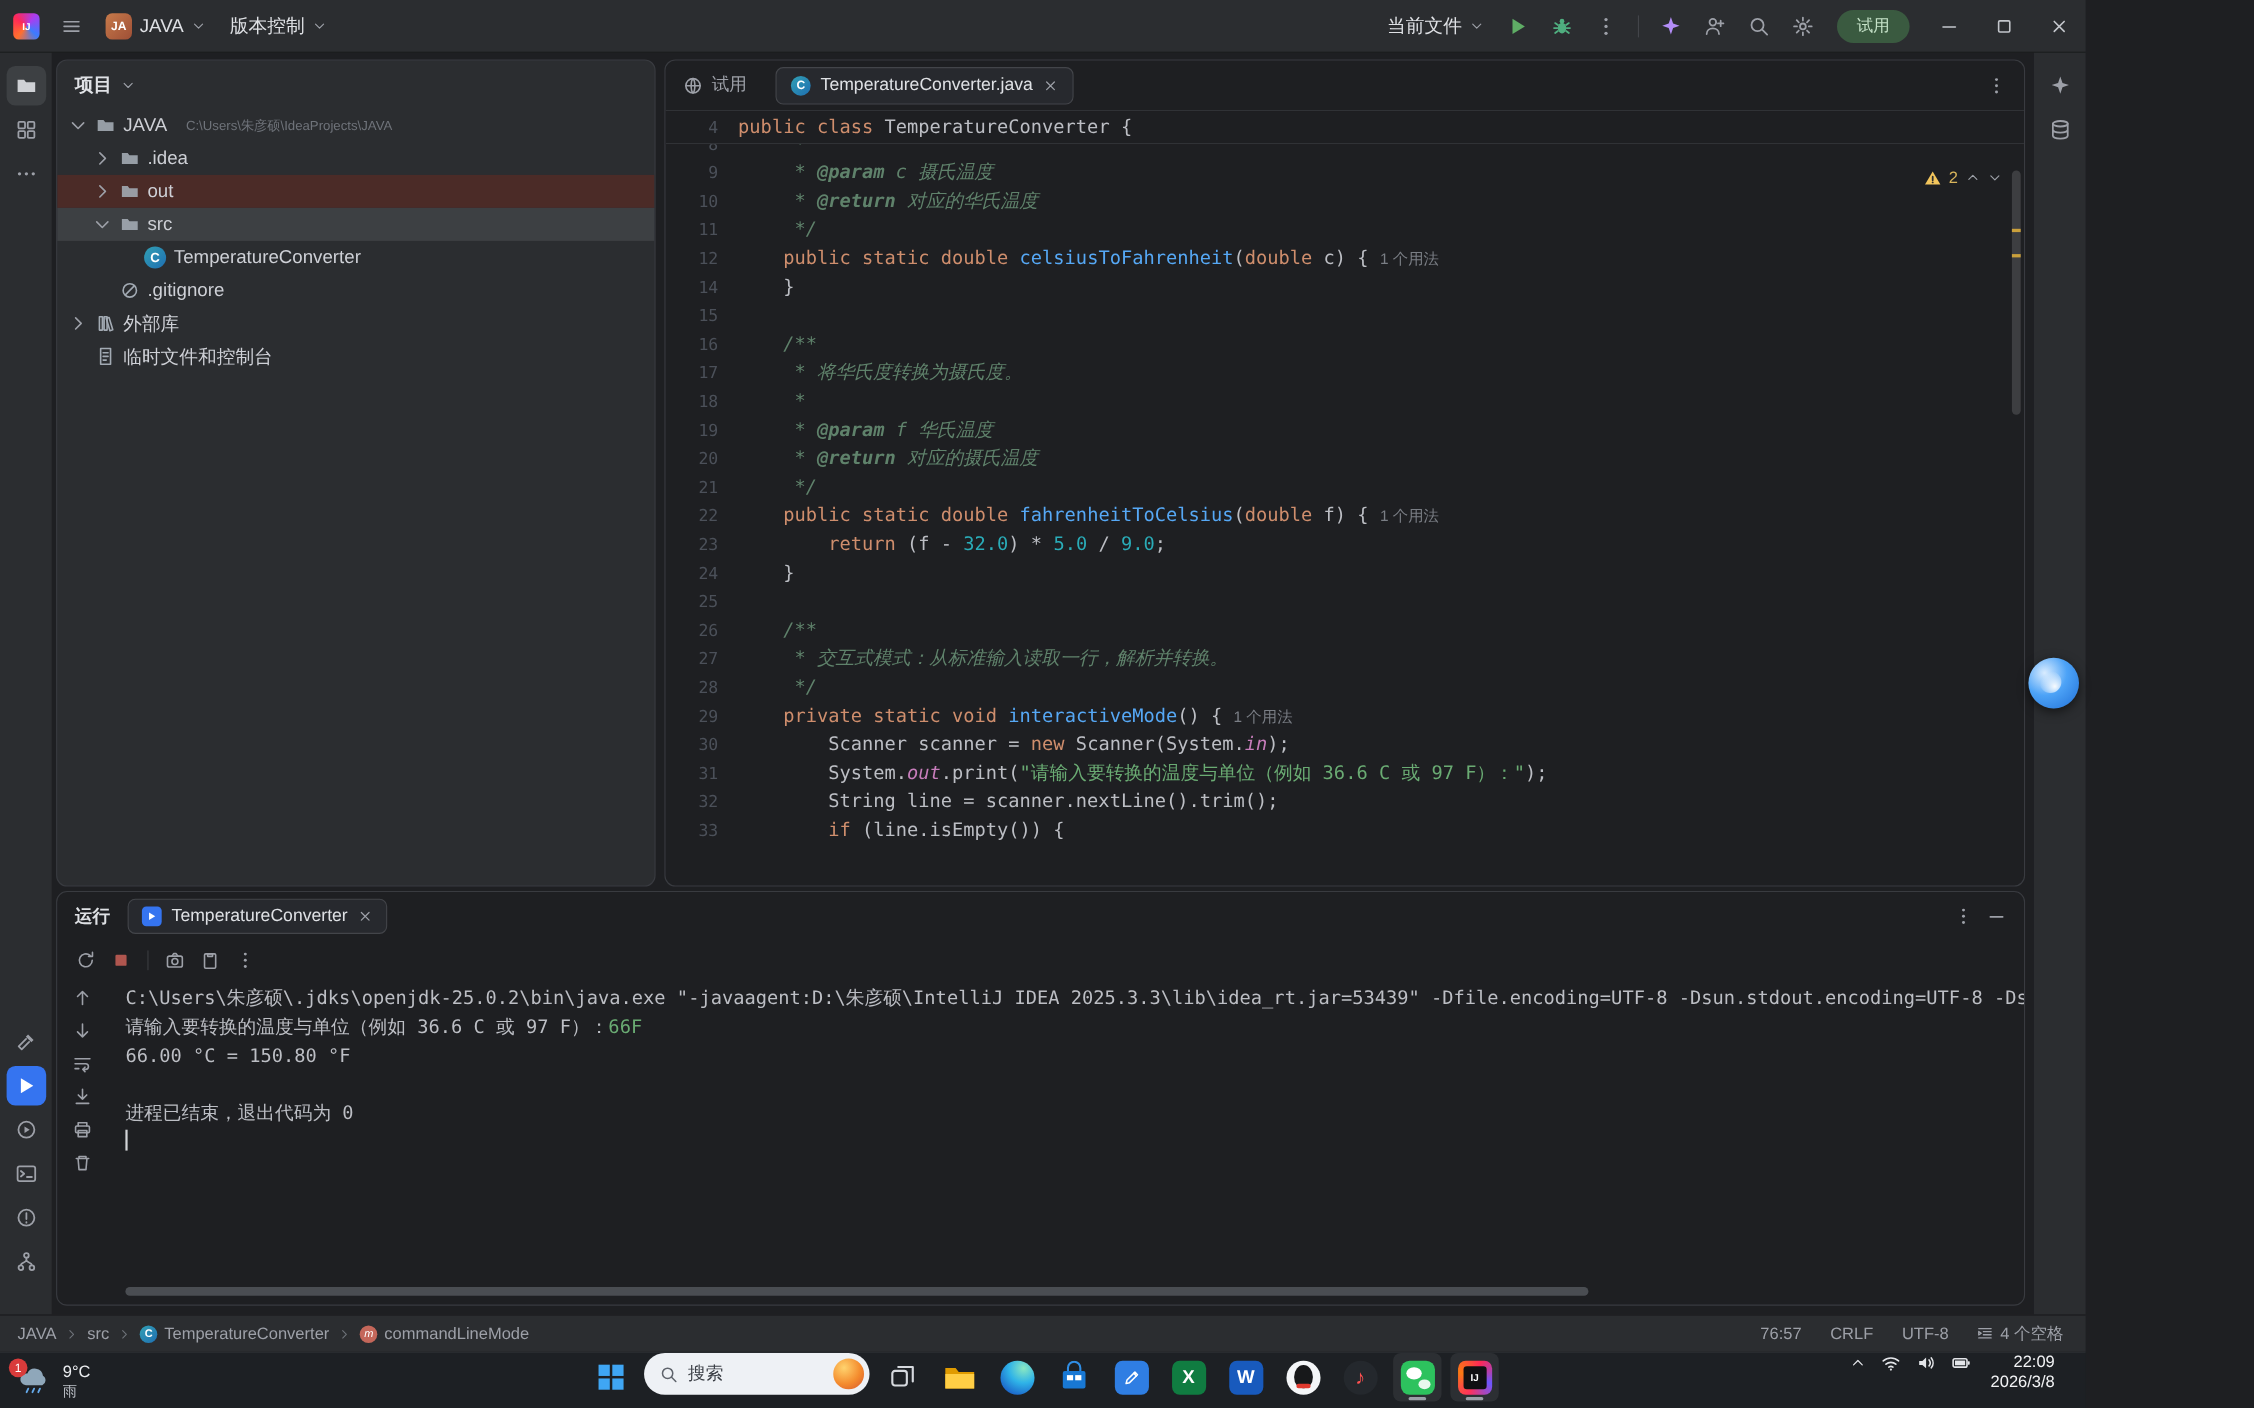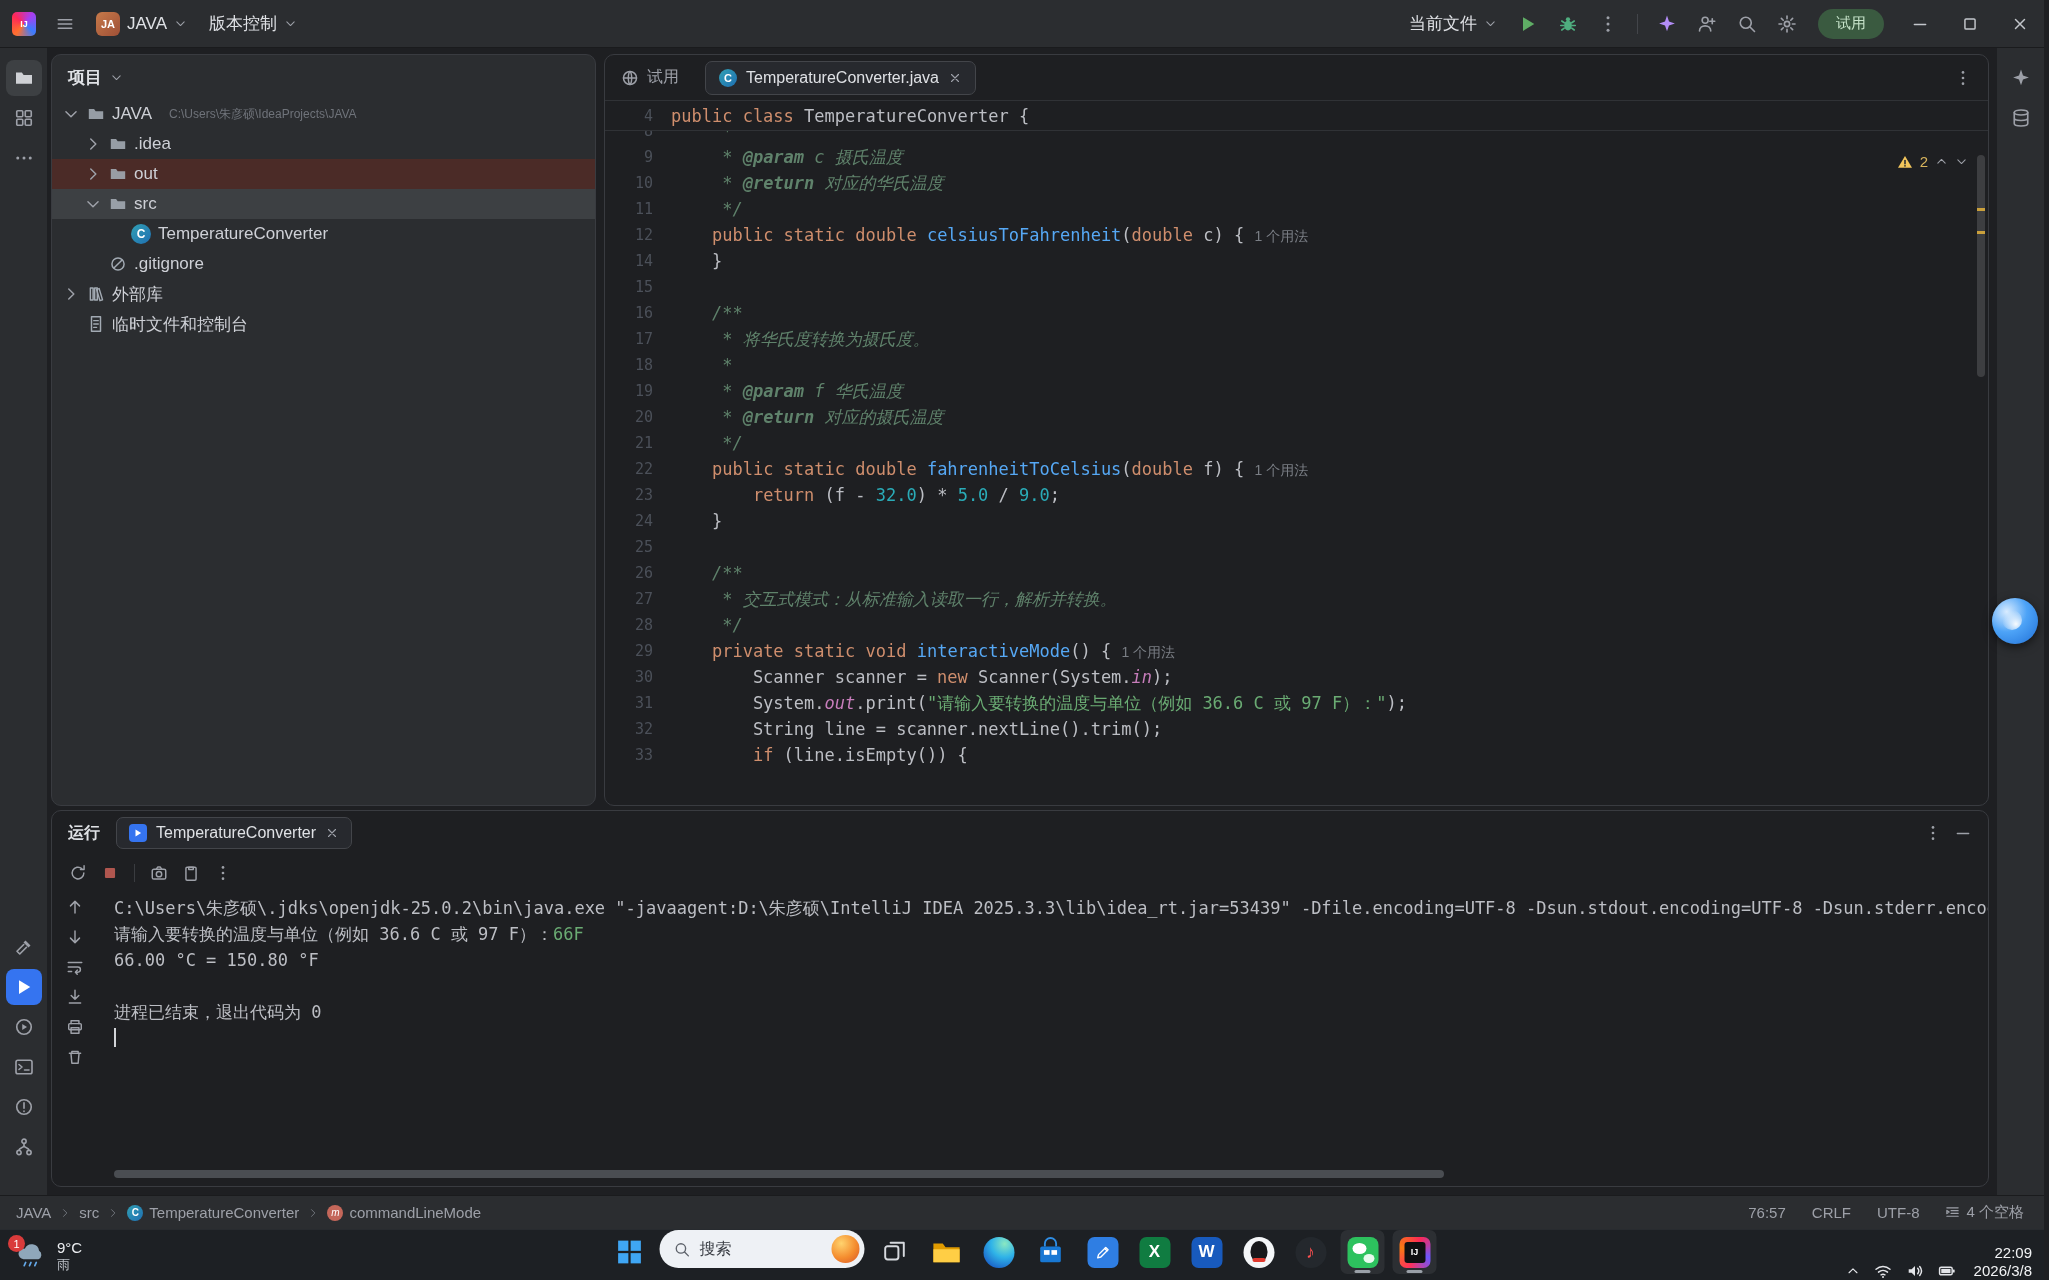--- a/index.html
+++ b/index.html
@@ -7,21 +7,21 @@
     --text-dim:#9da0a8; --text-faint:#6f737a; --accent-blue:#3574f0;
     --run-green:#5fad65; --warning-yellow:#f2c55c;
     --code-plain:#bcbec4; --code-kw:#cf8e6d; --code-fn:#56a8f5; --code-num:#2aacb8;
     --code-str:#6aab73; --code-doc:#5f826b; --code-field:#c77dbb; --code-inlay:#7a7e85;
     --gutter:#4b5059; --selection-row:#3d4043; --excluded-row:#4b2b27;
   }
   *{box-sizing:border-box;margin:0;padding:0}
   html,body{width:2049px;height:1280px;overflow:hidden;background:var(--bg-app);
     font-family:"Liberation Sans",sans-serif;color:var(--text)}
   button{background:none;border:0;color:inherit;font:inherit;cursor:default;display:flex;align-items:center}
-  .app{position:relative;width:2044px;height:1280px;display:flex;flex-direction:column}
+  .app{position:relative;width:1896px;height:1280px;display:flex;flex-direction:column}
   .ic{display:inline-flex;width:18px;height:18px;flex:none}
   .ic svg{width:100%;height:100%}
   .ic.sm{width:13px;height:13px}
   
   .titlebar{height:48px;flex:none;background:var(--bg-panel);display:flex;align-items:center;
     padding:0 0 0 12px;border-bottom:1px solid #1a1b1d}
   .tb-left,.tb-right{display:flex;align-items:center;gap:2px}
   .tb-right{margin-left:auto}
   .app-logo{width:24px;height:24px;border-radius:5px;margin-right:8px;flex:none;
     background:conic-gradient(from 220deg,#ff6f2e,#fe2857,#a83ef0,#3b7cff,#ff6f2e);
@@ -167,21 +167,21 @@
   .qq-ic::after{content:"";position:absolute;left:9px;bottom:6px;width:13px;height:4px;border-radius:2px;background:#e0392e}
   .music-ic{width:31px;height:31px;border-radius:50%;background:#24282d;color:#ff5050;font-size:18px;
     display:flex;align-items:center;justify-content:center}
   .wechat-ic{width:31px;height:31px;border-radius:8px;background:#2dc25e;position:relative}
   .wechat-ic::before{content:"";position:absolute;left:5px;top:6px;width:14px;height:11px;border-radius:50%;background:#fff}
   .wechat-ic::after{content:"";position:absolute;right:4px;bottom:5px;width:11px;height:9px;border-radius:50%;background:#e8f9ee}
   .idea-ic{width:31px;height:31px;border-radius:7px;position:relative;
     background:conic-gradient(from 200deg,#fe315d,#f97a12,#fe2857,#6b57ff,#fe315d)}
   .idea-ic::before{content:"IJ";position:absolute;inset:5px;background:#101012;border-radius:3px;
     color:#fff;font-size:9px;font-weight:700;display:flex;align-items:center;justify-content:center}
-  .tb-tray{position:absolute;right:12px;top:0;height:100%;display:flex;align-items:flex-end;gap:14px;color:#e3e5e9}
+  .tb-tray{position:absolute;right:28px;top:0;height:100%;display:flex;align-items:flex-start;gap:14px;color:#e3e5e9}
   .tb-tray .ic{width:18px;height:18px}
   .tb-tray .ic.sm{width:14px;height:14px}
   .clock{text-align:right;font-size:15px;line-height:18px;color:#f2f3f5;margin-left:4px}
   
   .float-bubble{position:absolute;right:6px;top:598px;width:46px;height:46px;border-radius:50%;z-index:40;
     background:radial-gradient(circle at 32% 30%,#d9ecff,#4da3f7 45%,#1f6fd6);box-shadow:0 3px 10px rgba(0,0,0,.55)}
   .float-bubble::after{content:"";position:absolute;left:10px;top:12px;width:20px;height:20px;border-radius:50%;
     background:radial-gradient(circle at 70% 70%,rgba(255,255,255,.95),rgba(255,255,255,0) 70%)}
 </style>
 </head>

